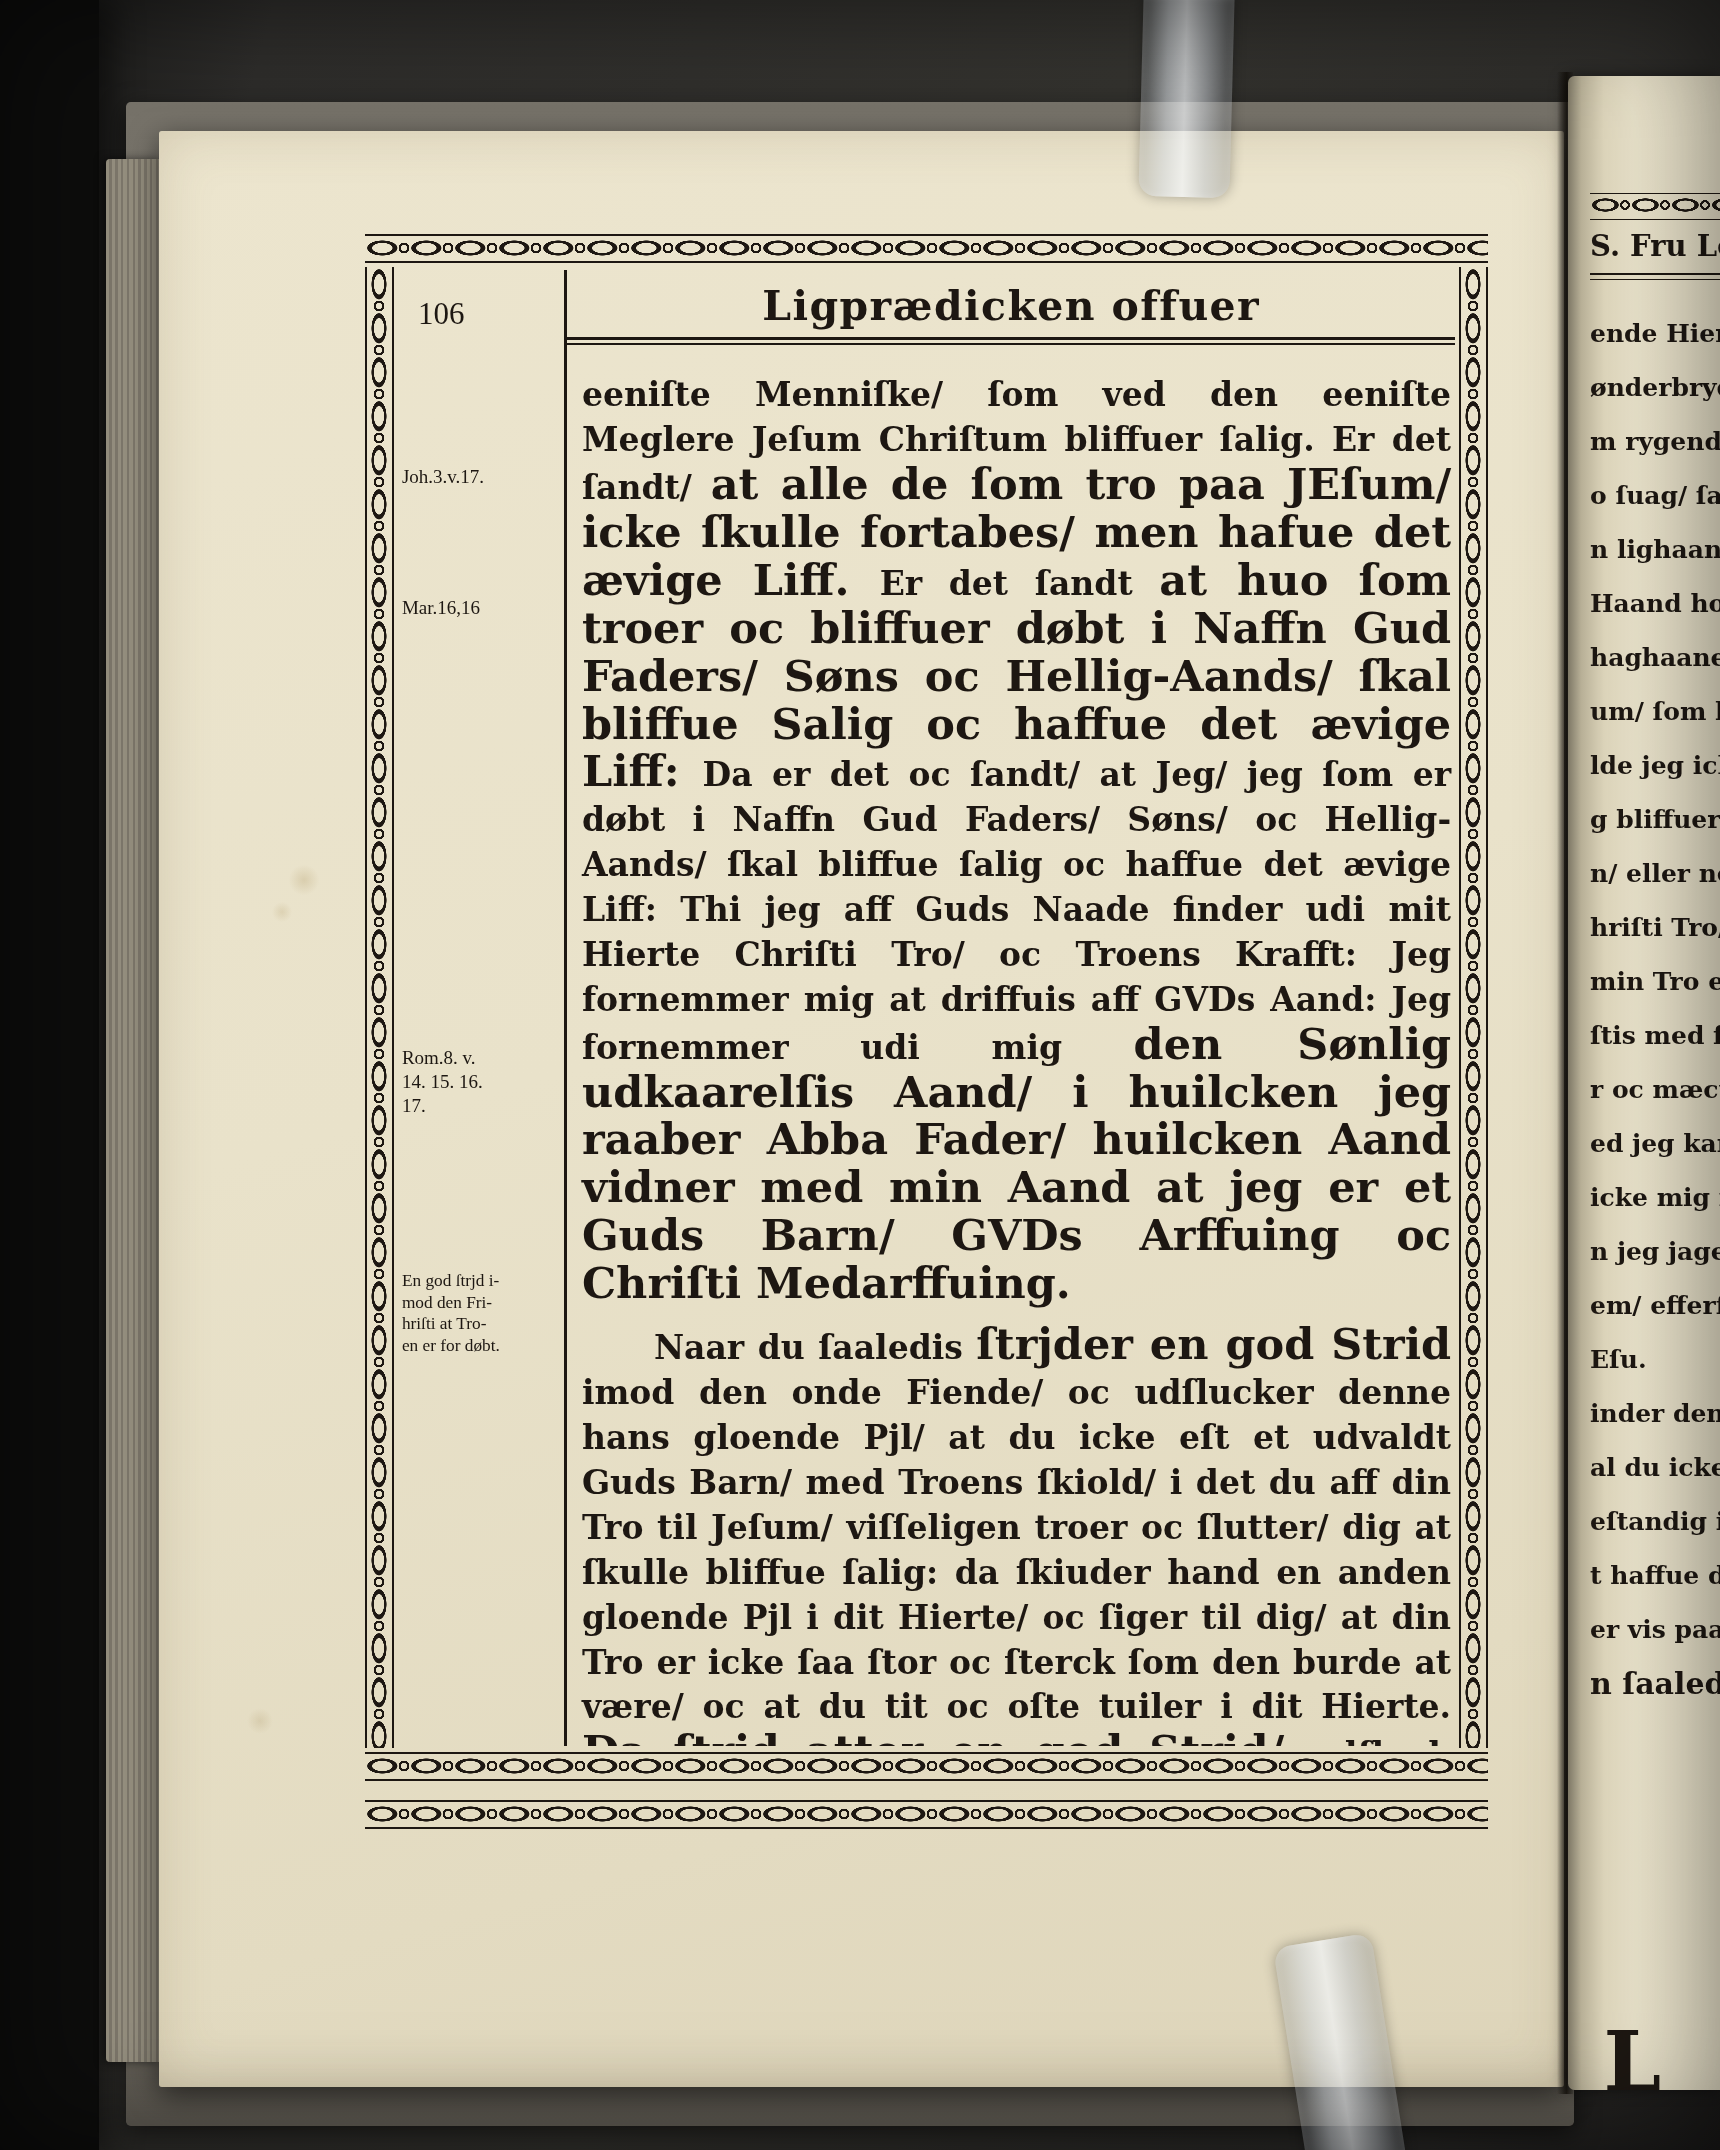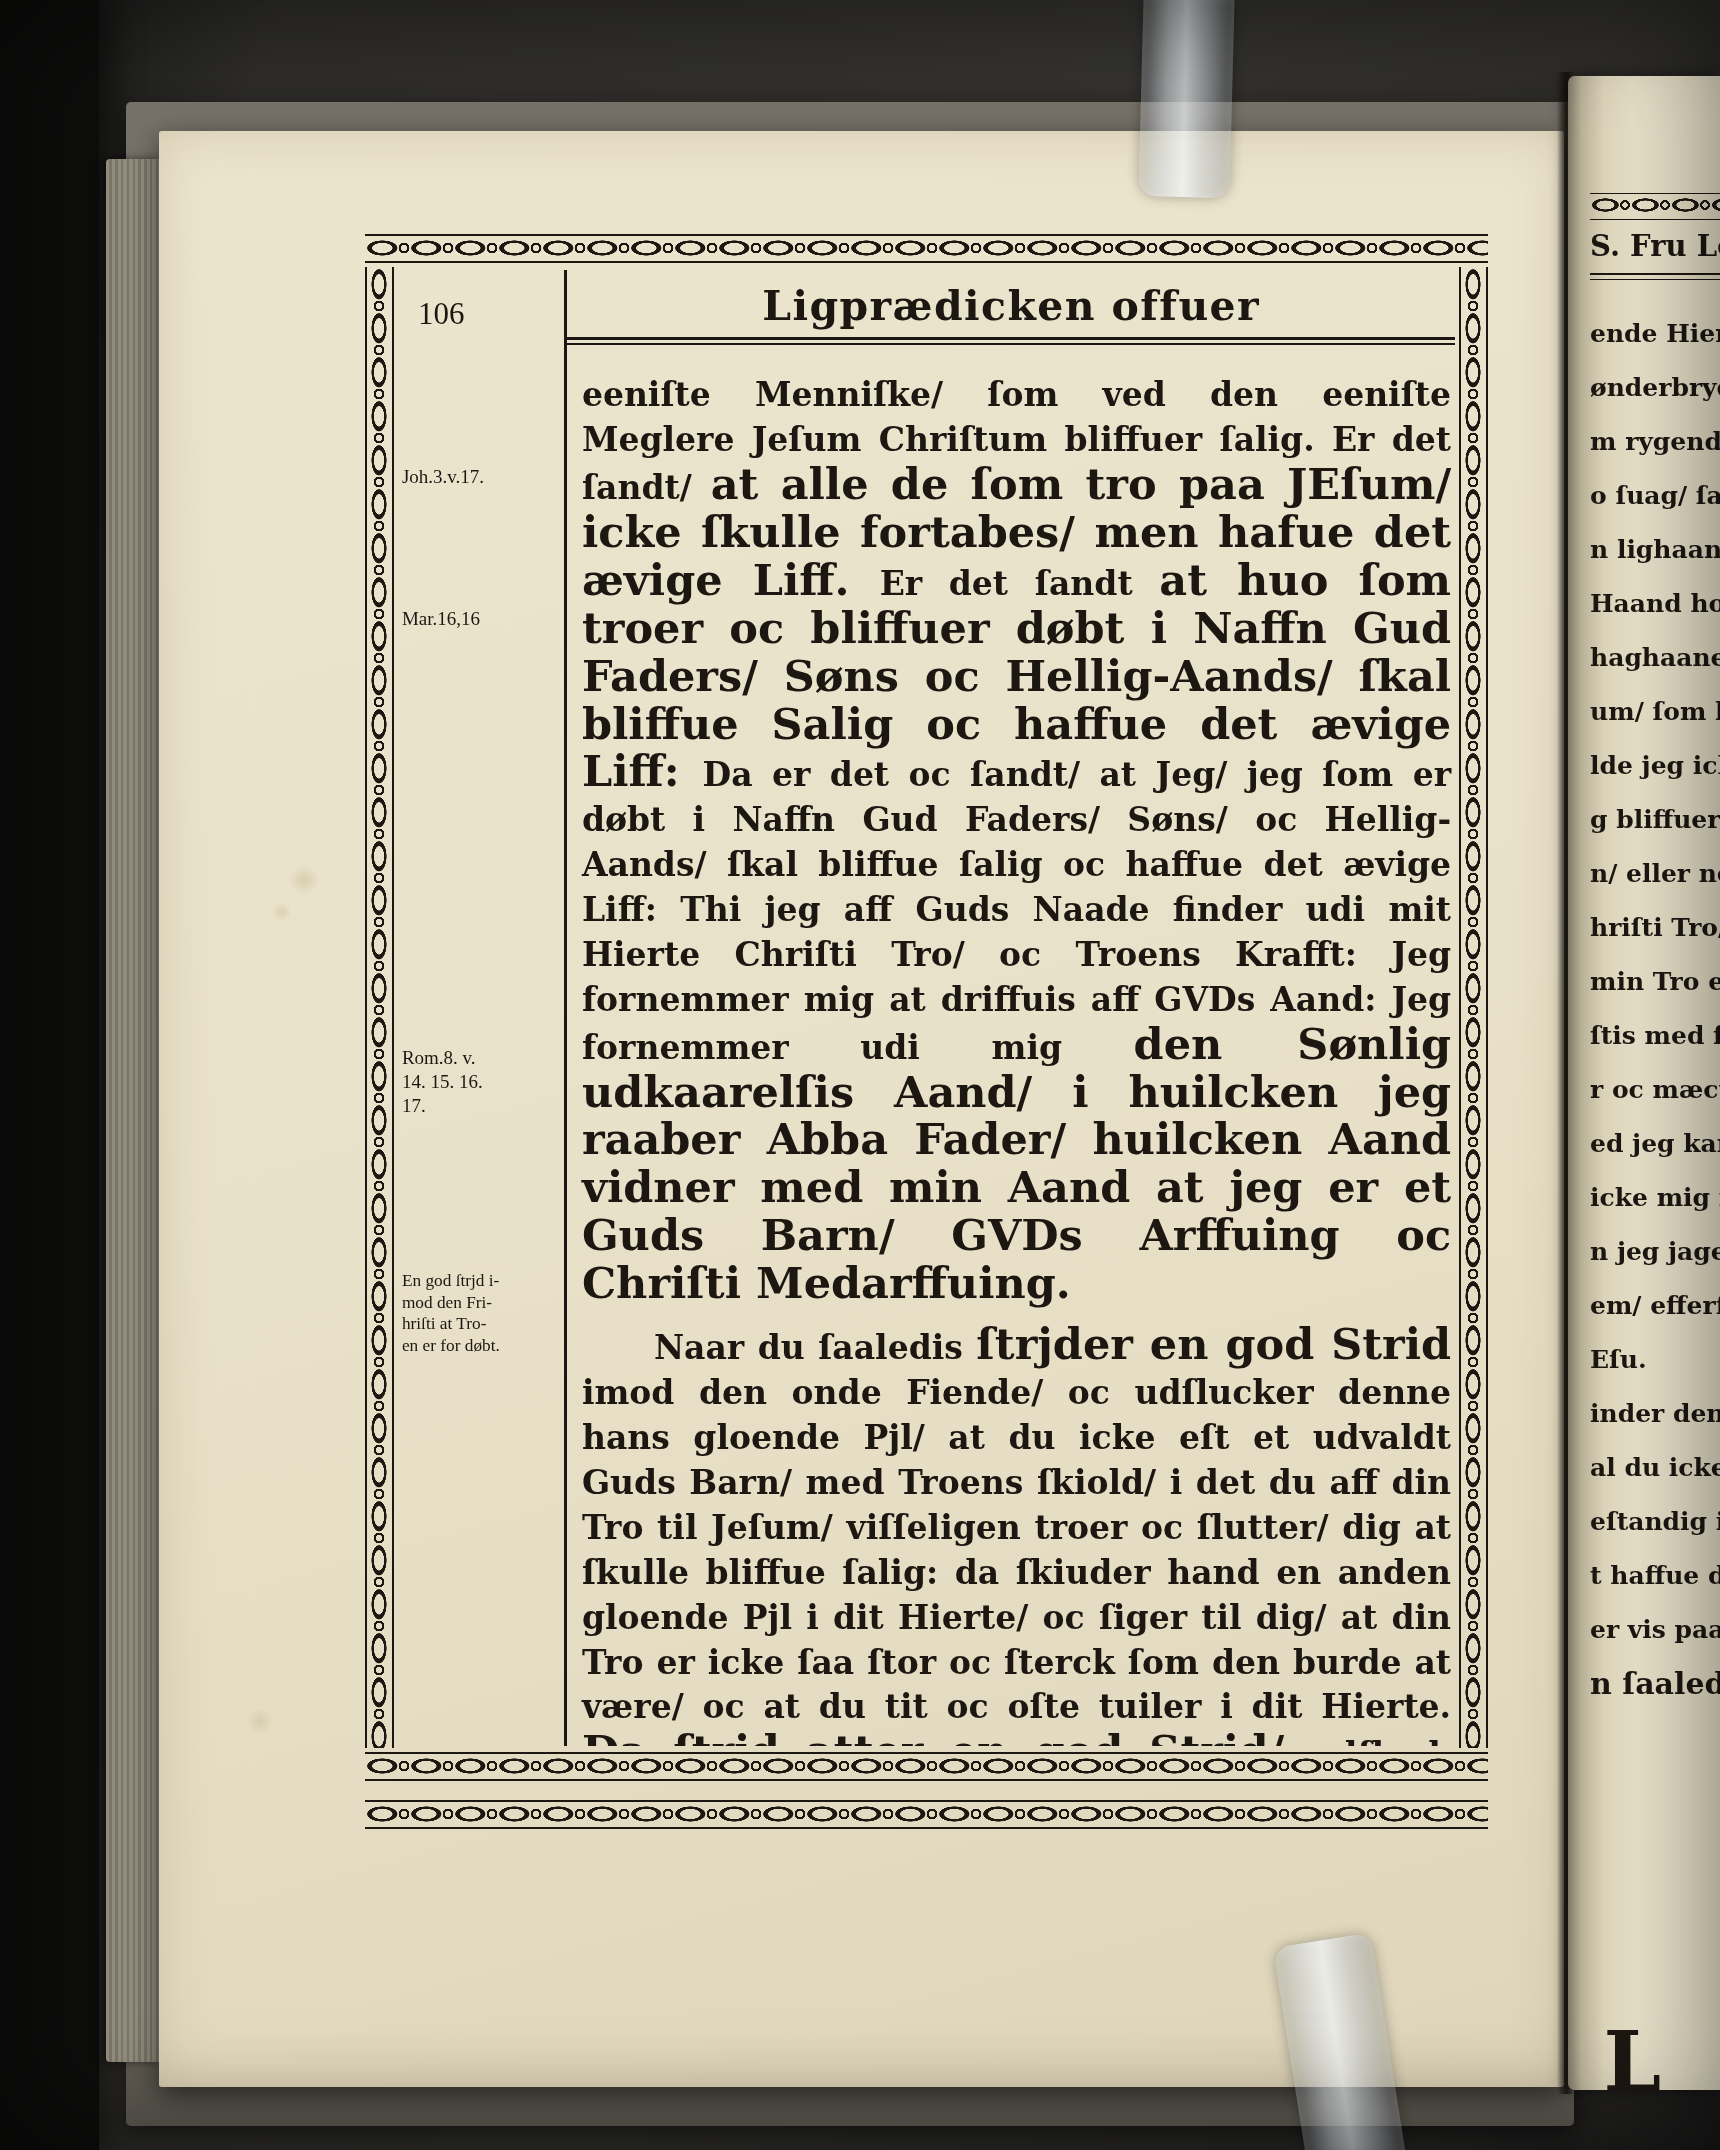--- a/index.html
+++ b/index.html
@@ -57,21 +57,21 @@
   .vrule{grid-column:2;grid-row:1/3;background:var(--ink);}
   .folio-cell{grid-column:1;grid-row:1;display:flex;align-items:flex-end;
     padding:0 0 25px 20px;font-family:"Liberation Serif",serif;font-size:31px;}
   .header-cell{grid-column:3;grid-row:1;display:flex;flex-direction:column;justify-content:center;}
   .running-title{text-align:center;font-weight:700;font-size:41px;letter-spacing:1.4px;padding-bottom:6.7px;}
   .double-rule{height:8.2px;border-top:3.4px solid var(--ink);border-bottom:2.4px solid var(--ink);}
   .margin-cell{grid-column:1;grid-row:2;position:relative;
     font-family:"Liberation Serif",serif;font-size:19px;line-height:1.25;}
   .m-note{position:absolute;left:3.9px;right:8px;}
   .m-note-1{top:108px;}
-  .m-note-2{top:239px;margin-top:11px;}
+  .m-note-2{top:239px;}
   .m-note-3{top:665px;margin-top:24px;}
   .m-note-4{top:913px;font-size:17.3px;}
   .text-cell{grid-column:3;grid-row:2;padding:16.4px 3.9px 0 14.5px;
     font-weight:700;font-size:33px;line-height:1.36;text-align:justify;}
   .seg.large{font-size:43px;line-height:1.02;margin-top:40px;}
   .para+.para{margin-top:13.5px;}
   .para.indent{text-indent:72px;}
   
   .gutter{position:absolute;left:1557px;top:72px;width:16.4px;height:2022px;
     background:linear-gradient(90deg, rgba(20,16,10,0) 0%, rgba(20,16,10,0.65) 45%, rgba(20,16,10,0.8) 60%, rgba(20,16,10,0.15) 100%);}

